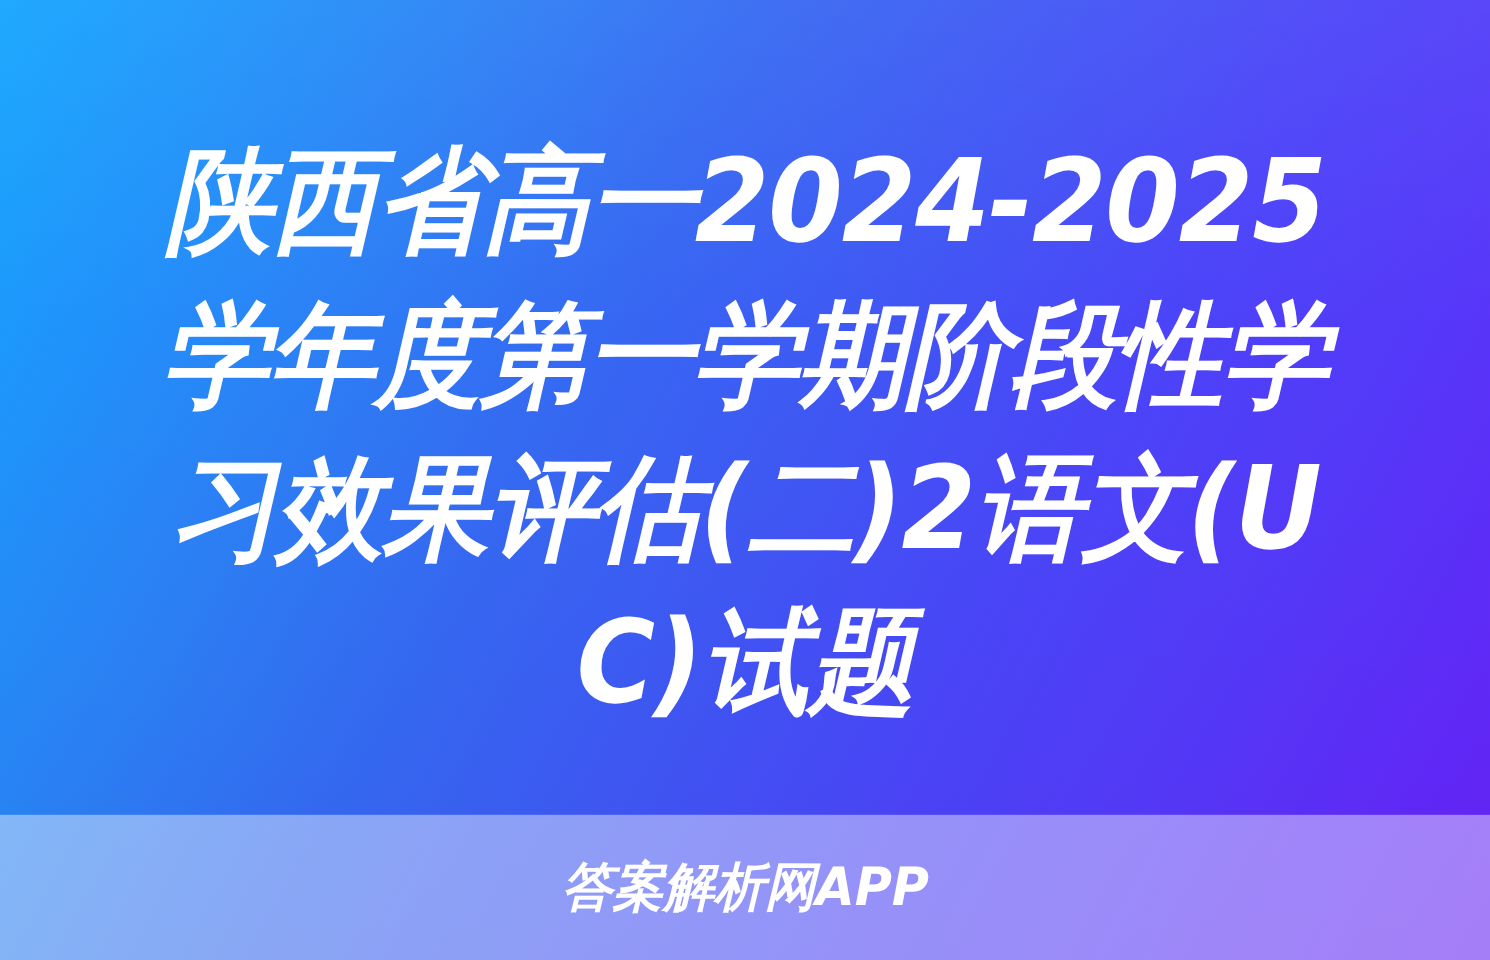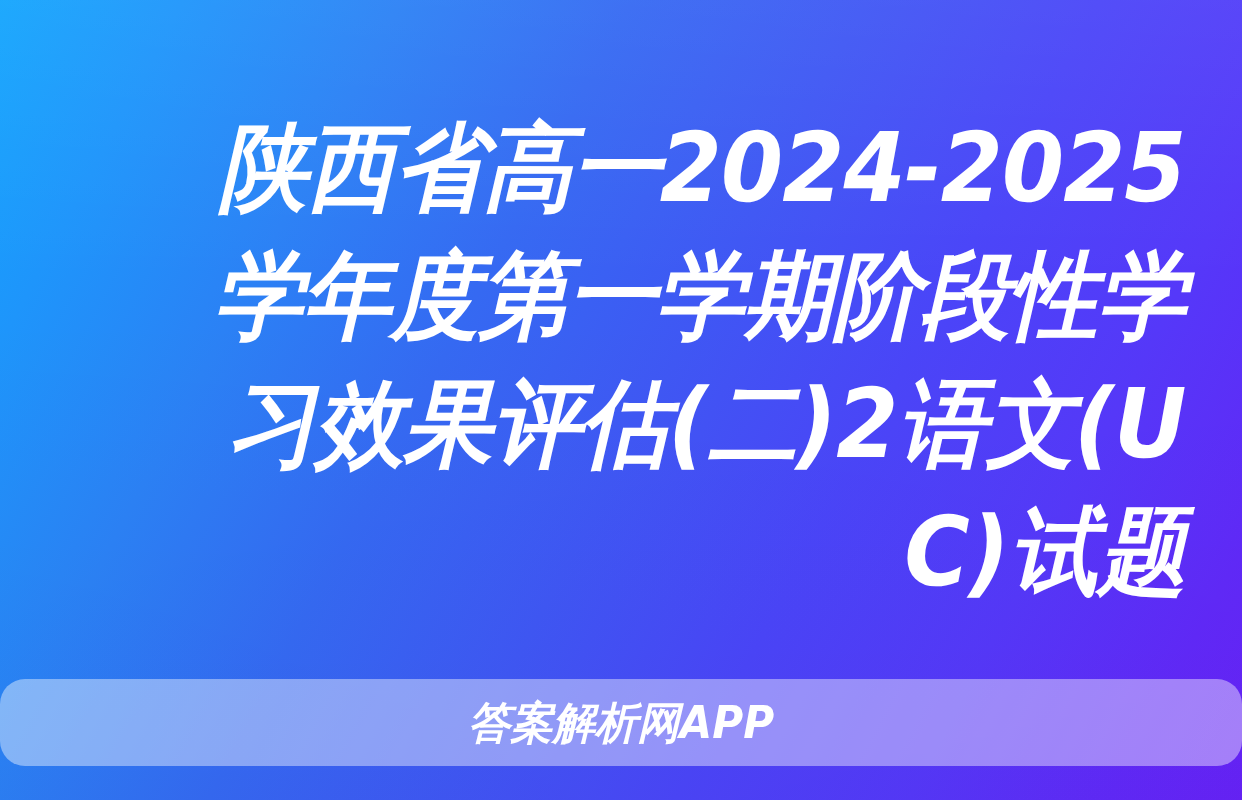--- a/index.html
+++ b/index.html
@@ -45,21 +45,21 @@
   }
 
   .title-block {
     position: absolute;
     left: 0;
     right: 0;
     top: 104px;
     z-index: 2;
     padding: 0 14px;
     box-sizing: border-box;
-    text-align: right;
+    text-align: center;
   }
 
   .title-line {
     display: block;
     color: #FFFFFF;
     font-family: "DejaVu Sans", "Liberation Sans", sans-serif;
     font-weight: 700;
     font-style: italic;
     font-size: 96px;
     line-height: 128px;
@@ -68,27 +68,26 @@
     transform: scaleX(0.93);
     transform-origin: center center;
     text-rendering: geometricPrecision;
   }
 
   .footer-band {
     position: absolute;
     left: 0;
     right: 0;
     top: 679px;
-    height: 87px;
+    height: 121px;
     z-index: 3;
     background: rgba(255, 255, 255, 0.42);
     display: flex;
     align-items: center;
     justify-content: center;
-    border-radius: 25px;
   }
 
   .footer-text {
     color: #FFFFFF;
     font-family: "DejaVu Sans", "Liberation Sans", sans-serif;
     font-weight: 700;
     font-style: italic;
     font-size: 44px;
     line-height: 52px;
     letter-spacing: 0px;

